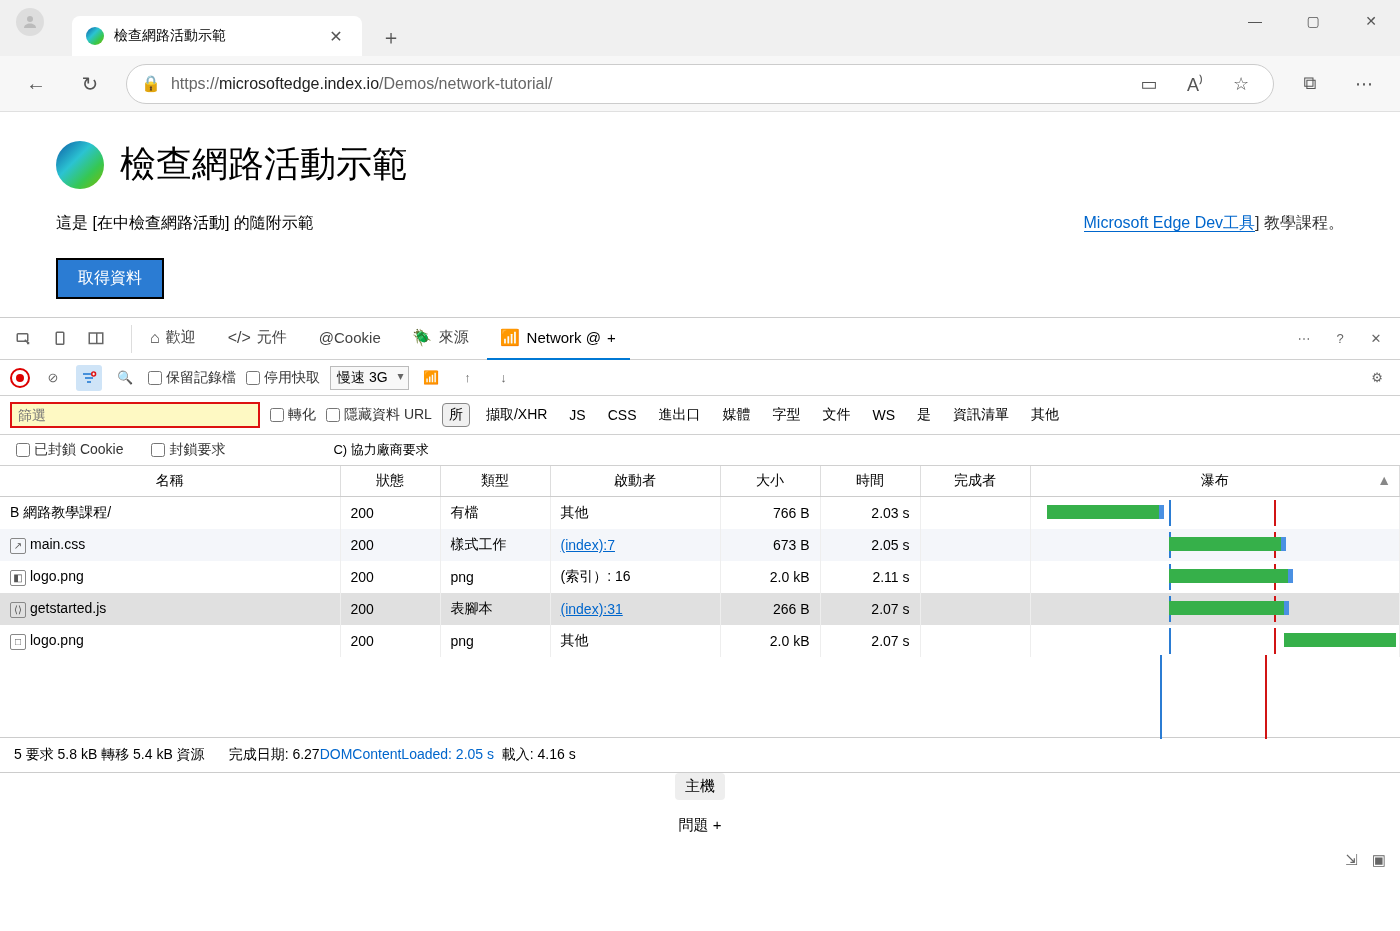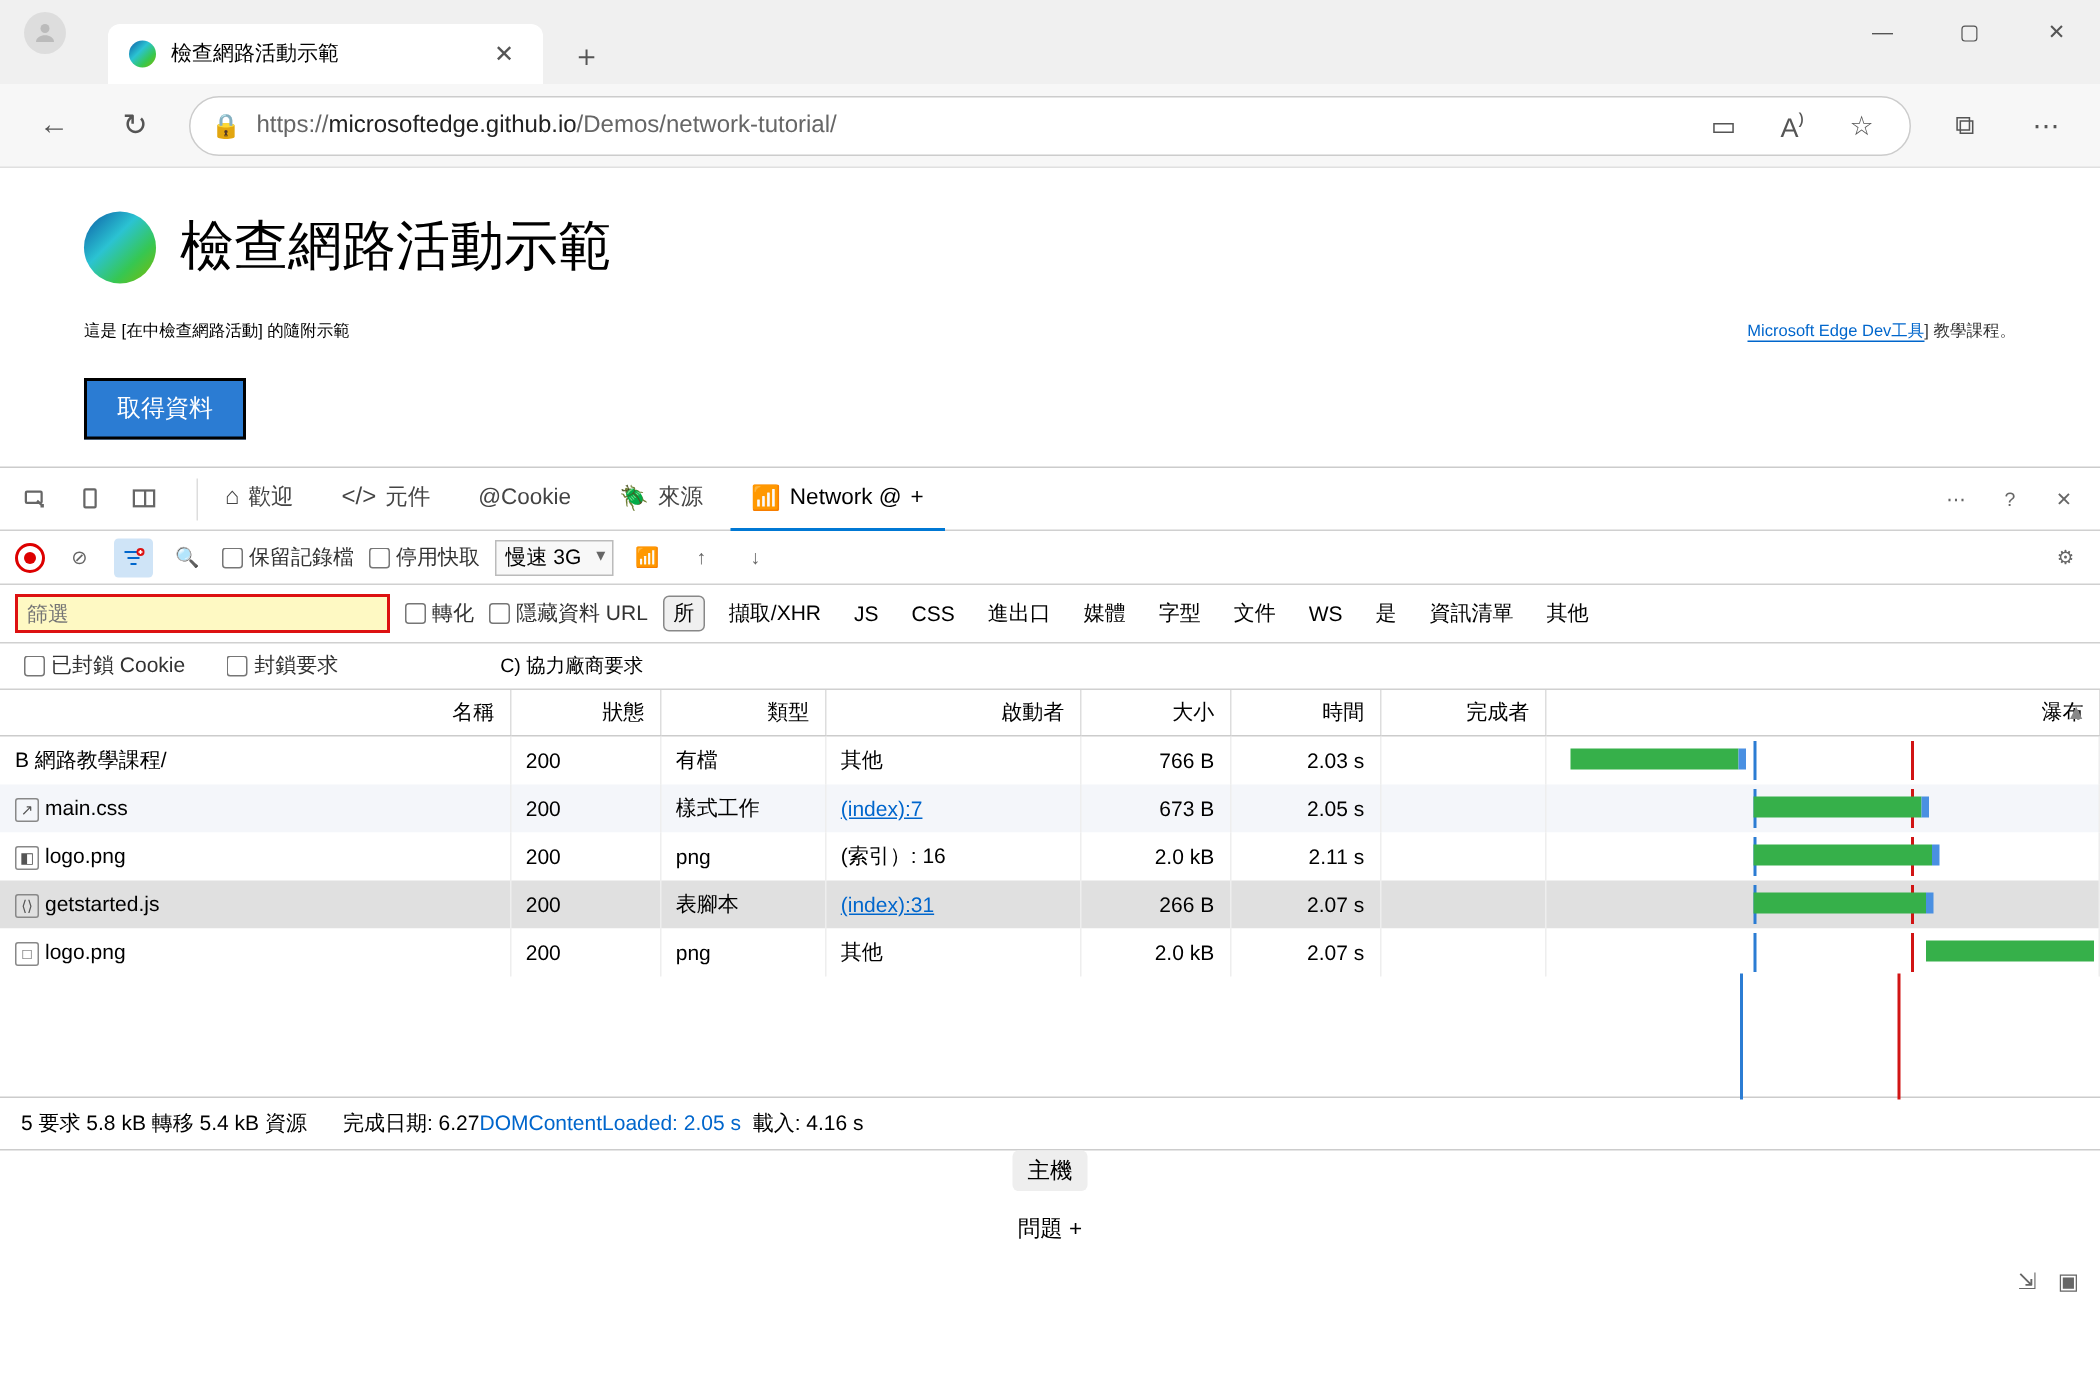--- a/index.html
+++ b/index.html
@@ -17,21 +17,21 @@
 .nav-btn { width: 36px; height: 36px; display:flex;align-items:center;justify-content:center;font-size:20px;color:#555;cursor:pointer;border-radius:4px;}
 .addrbar { flex: 1; height: 40px; background: #fff; border: 1px solid #ccc; border-radius: 20px; display: flex; align-items: center; padding: 0 14px; gap: 10px;}
 .lock-icon { color: #666; font-size: 16px;}
 .url { font-size: 16px; color: #666; flex:1;}
 .url b { color: #222; font-weight: 400;}
 .tool-icon { width: 36px; height: 36px; display:flex;align-items:center;justify-content:center;font-size:18px;color:#555;cursor:pointer;}
 .page { padding: 28px 56px 18px 56px; background: #fff;}
 .page-header { display: flex; align-items: center; gap: 16px; margin-bottom: 24px;}
 .page-logo { width: 48px; height: 48px; border-radius: 50%; background: linear-gradient(135deg, #0c59a4 0%, #2bc3d2 40%, #36c752 70%, #7fba00 100%); }
 .page-title { font-size: 36px; font-weight: 400;}
-.page-desc { font-size: 11px; margin-bottom: 24px; display:flex; justify-content:space-between;}
+.page-desc { font-size: 16px; margin-bottom: 24px; display:flex; justify-content:space-between;}
 .page-desc .right { color:#333;}
 .page-desc .right .link{ color:#0066cc; border-bottom:1px solid #0066cc;}
 .get-data-btn { background: #2b7cd3; color: #fff; border: 2px solid #000; padding: 8px 20px; font-size: 16px; cursor: pointer;}
 .devtools { border-top: 1px solid #ccc; background: #fff;}
 .dt-tabs { height: 42px; display: flex; align-items: center; border-bottom: 1px solid #d0d0d0; padding: 0 8px; gap: 4px;}
 .dt-mini { width: 32px; height: 30px; display:flex;align-items:center;justify-content:center;color:#666;cursor:pointer;border-radius:4px;}
 .dt-tab { padding: 0 14px; height: 42px; display:flex;align-items:center;gap:6px;font-size:15px;color:#444;cursor:pointer;border-bottom:2px solid transparent;}
 .dt-tab.active { border-bottom-color: #0078d4; color:#000;}
 .dt-tab .ico { font-size:16px;}
 .dt-right { margin-left: auto; display:flex;align-items:center;gap:4px;}
@@ -44,21 +44,21 @@
 .chk input{width:14px;height:14px;}
 .throttle { border:1px solid #bbb;padding:2px 20px 2px 6px;font-size:14px;position:relative;background:#f8f8f8;}
 .throttle:after{content:"▾";position:absolute;right:4px;color:#666;font-size:12px;}
 .gear-right{margin-left:auto;}
 .dt-filterbar { display:flex;align-items:center;padding:6px 10px;gap:10px;border-bottom:1px solid #d0d0d0;flex-wrap:wrap;}
 .filter-input { border:2px solid #d11;padding:3px 6px;width:250px;font-size:14px;color:#888;background:#fef9c3;}
 .ftype { padding:2px 6px;font-size:14px;cursor:pointer;border-radius:4px;}
 .ftype.boxed { border:1px solid #888;background:#f0f0f0;}
 .dt-filterbar2 { display:flex;align-items:center;padding:6px 16px;gap:28px;border-bottom:1px solid #d0d0d0;}
 .table { width:100%; border-collapse:collapse;}
-.table th { text-align:right;font-weight:400;padding:6px 10px;font-size:14px;border-right:1px solid #ddd;border-bottom:1px solid #ccc;background:#fff;}
+.table th { text-align:center;font-weight:400;padding:6px 10px;font-size:14px;border-right:1px solid #ddd;border-bottom:1px solid #ccc;background:#fff;}
 .table th:last-child{position:relative;}
 .sort-ind{position:absolute;right:8px;color:#888;}
 .table td { padding:5px 10px;font-size:14px;border-right:1px solid #eee;}
 .table tr:nth-child(even) td { background:#f4f6fa;}
 .table tr:nth-child(odd) td { background:#fff;}
 .table tr.sel td { background:#e0e0e0;}
 .ralign{text-align:right;}
 .linkc{color:#0066cc;text-decoration:underline;cursor:pointer;}
 .wf-cell{position:relative;height:22px;}
 .wf-bar{position:absolute;top:3px;height:14px;background:#36b04a;}
@@ -95,21 +95,21 @@
     <div class="win-btn">▢</div>
     <div class="win-btn">✕</div>
   </div>
 </div>
 
 <div class="toolbar">
   <div class="nav-btn">←</div>
   <div class="nav-btn">↻</div>
   <div class="addrbar">
     <span class="lock-icon">🔒</span>
-    <span class="url"><span>https://</span><b>microsoftedge.github.io</b><span>/Demos/network-tutorial/</span></span>
+    <span class="url"><span>https://</span><b>microsoftedge.index.io</b><span>/Demos/network-tutorial/</span></span>
     <span class="tool-icon">▭</span>
     <span class="tool-icon">A⁾</span>
     <span class="tool-icon">☆</span>
   </div>
   <div class="tool-icon">⧉</div>
   <div class="tool-icon">⋯</div>
 </div>
 
 <div class="page">
   <div class="page-header">

